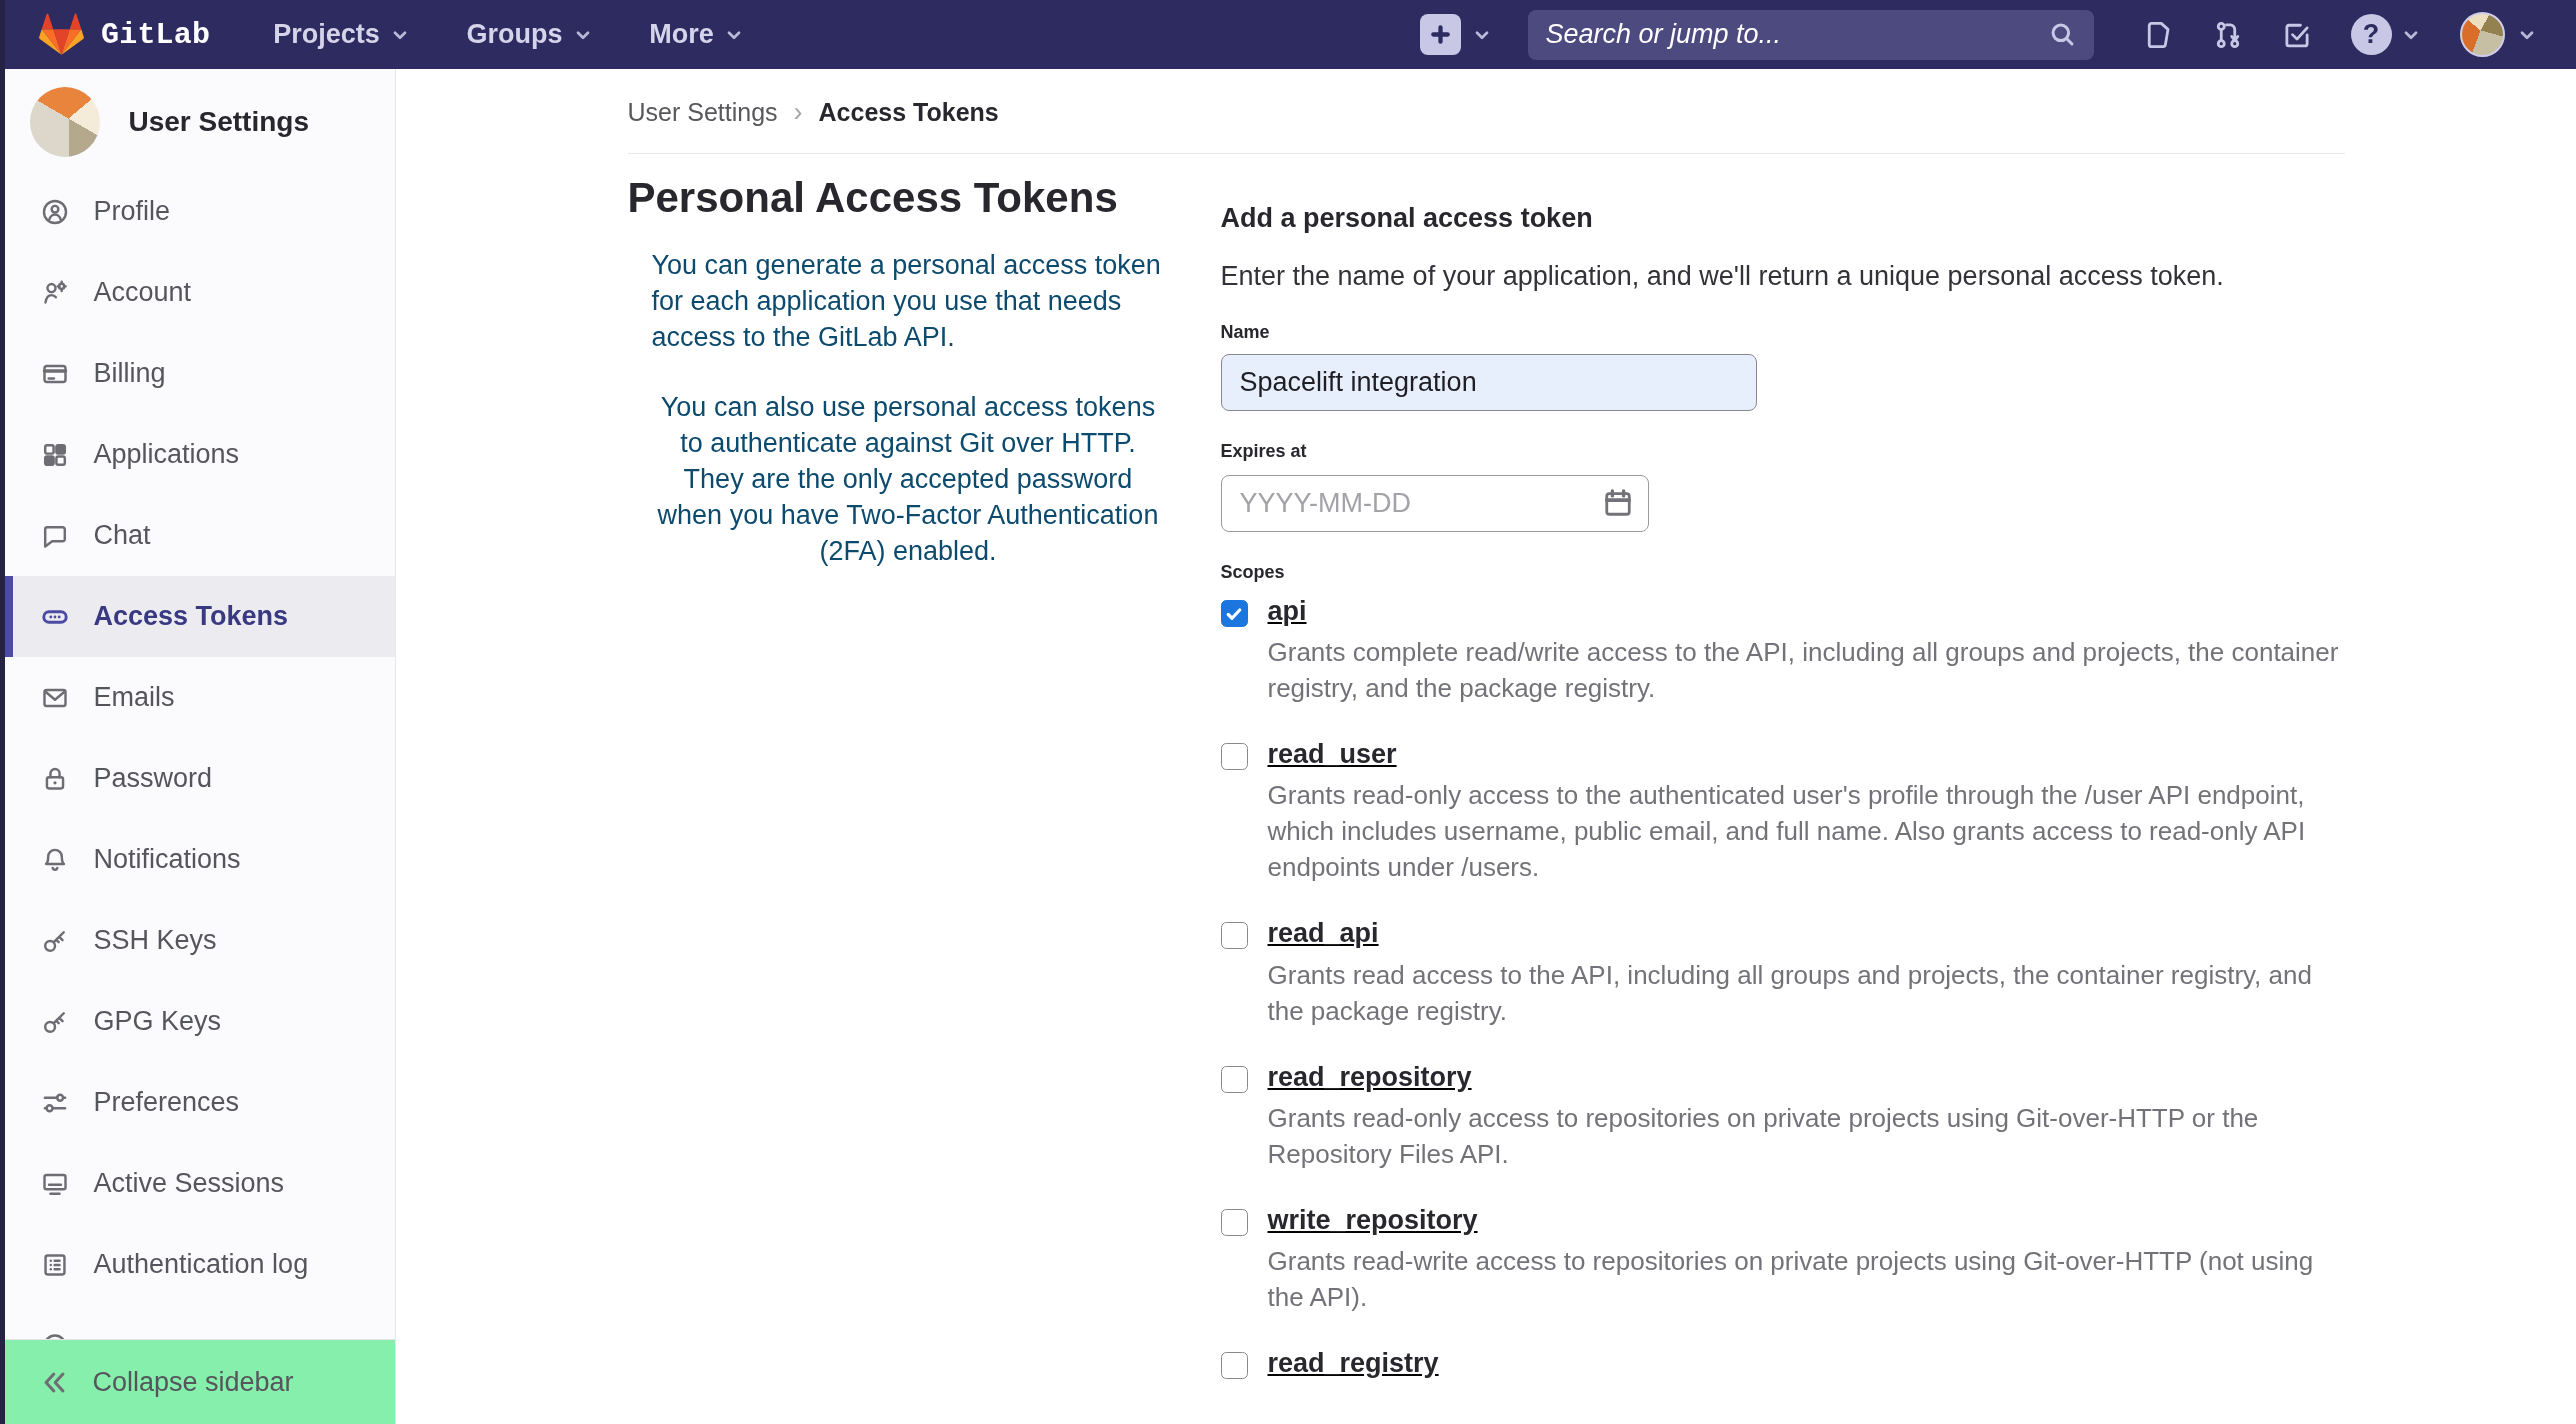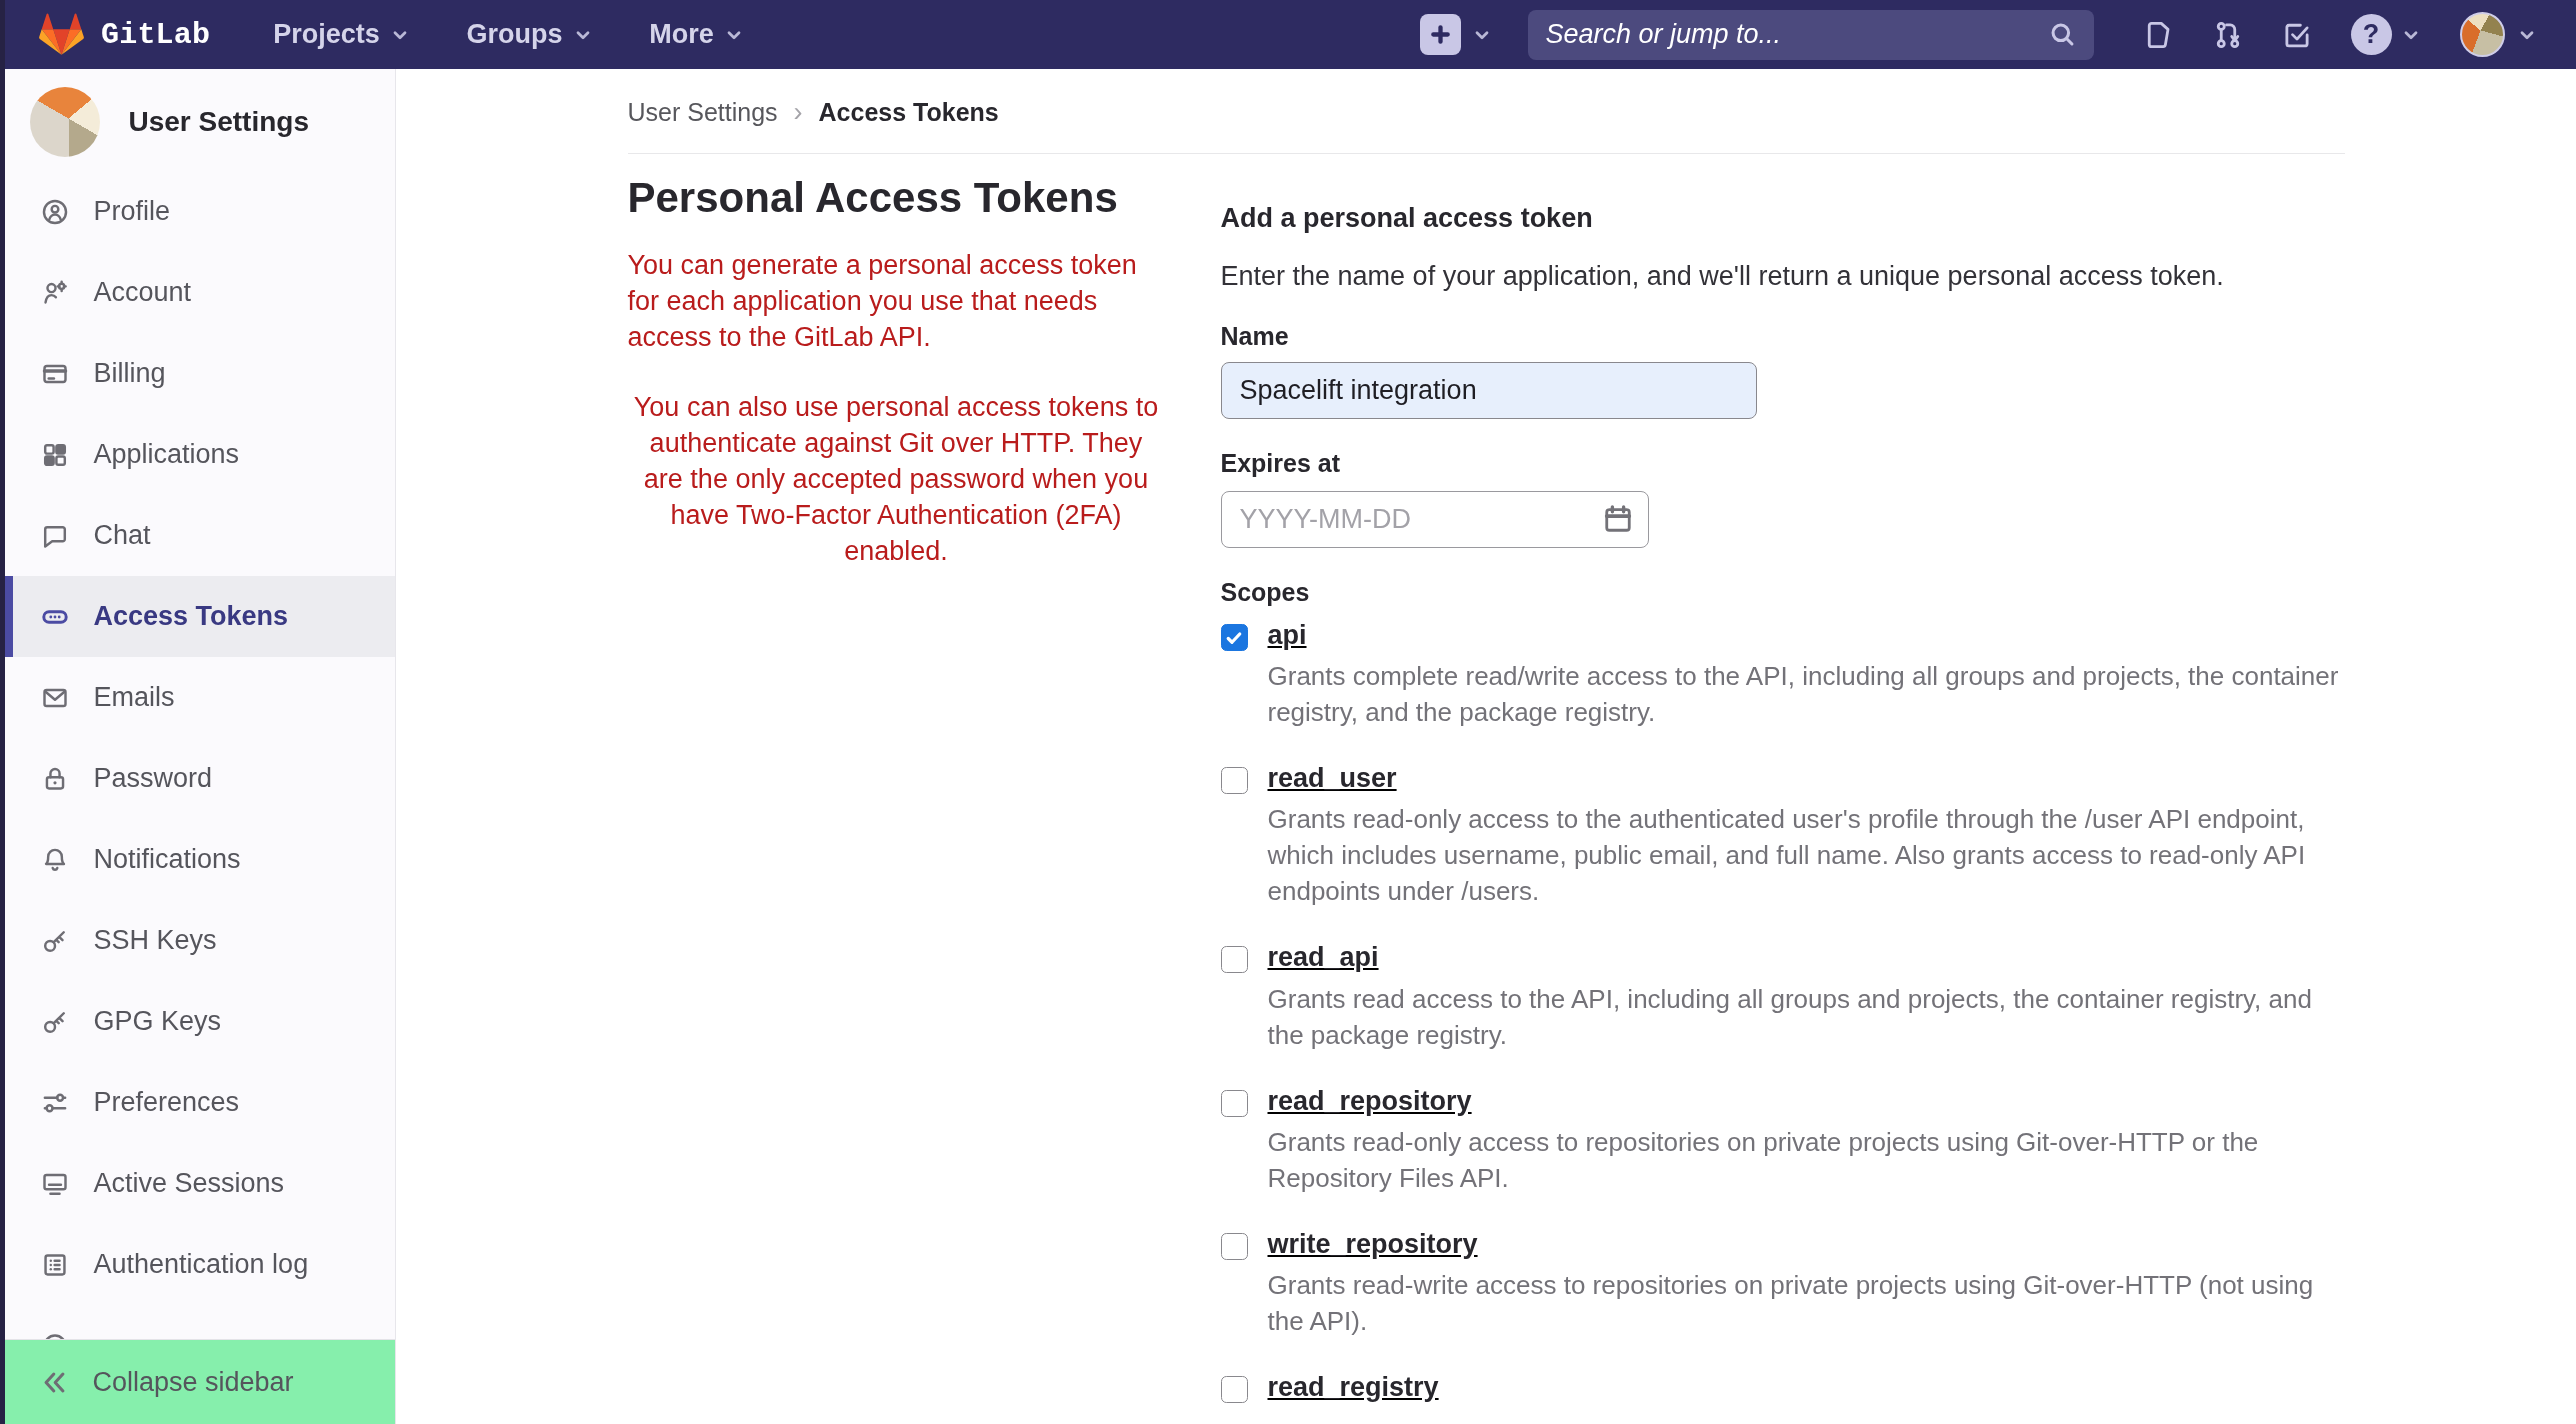--- a/index.html
+++ b/index.html
@@ -57,27 +57,27 @@
   
   .main { position: absolute; top: 69px; left: 396px; right: 0; bottom: 0; background: #ffffff; overflow: hidden; }
   .container { width: 1717px; margin: 0 auto; padding-top: 25px; }
   .breadcrumb { display: flex; align-items: center; gap: 16px; font-size: 25px; color: #57575c; height: 36px; }
   .crumb-sep { color: #a5a4a9; font-size: 27px; }
   .crumb-current { color: #28272d; font-weight: 700; }
   .divider { height: 0.9px; background: #e8e8ea; margin-top: 23px; }
   .content { display: flex; margin-top: 21.5px; }
   .left-col { width: 537px; flex: none; }
   .page-title { font-size: 42px; line-height: 45px; font-weight: 700; color: #28272d; }
-  .left-col p { font-size: 27px; line-height: 36px; color: #b91c1c; margin-top: 27px; }
+  .left-col p { font-size: 27px; line-height: 36px; color: #0c4a6e; margin-top: 27px; margin-left: 24px; }
   .left-col p + p { margin-top: 34px; text-align: center; }
 
   .right-col { margin-left: 56px; width: 1127px; }
   .form-heading { font-size: 27px; font-weight: 700; color: #28272d; margin-top: 28px; }
   .form-sub { font-size: 27px; color: #333238; margin-top: 27px; }
-  .field-label { font-size: 25px; font-weight: 700; color: #28272d; margin-top: 30px; }
+  .field-label { font-size: 18px; font-weight: 700; color: #28272d; margin-top: 30px; }
   .name-input { margin-top: 10.7px; width: 536px; height: 57px; border: 1.8px solid #89888d; border-radius: 8px;
                 background: #e7effc; font-family: "Liberation Sans", sans-serif; font-size: 27px; color: #1f1e24;
                 padding: 4px 18px; outline: none; display: block; }
   .date-wrap { margin-top: 12.5px; width: 428px; height: 57px; border: 1.8px solid #9a999e; border-radius: 8px;
                background: #ffffff; display: flex; align-items: center; padding: 0 14.3px 0 18px; }
   .date-wrap input { flex: 1; border: none; outline: none; background: transparent; min-width: 0;
                      font-family: "Liberation Sans", sans-serif; font-size: 27px; color: #1f1e24; }
   .date-wrap input::placeholder { color: #a3a2a8; }
   .date-wrap svg { width: 30px; height: 30px; stroke: #737278; stroke-width: 1.5; fill: none; stroke-linecap: round; flex: none; }
 

